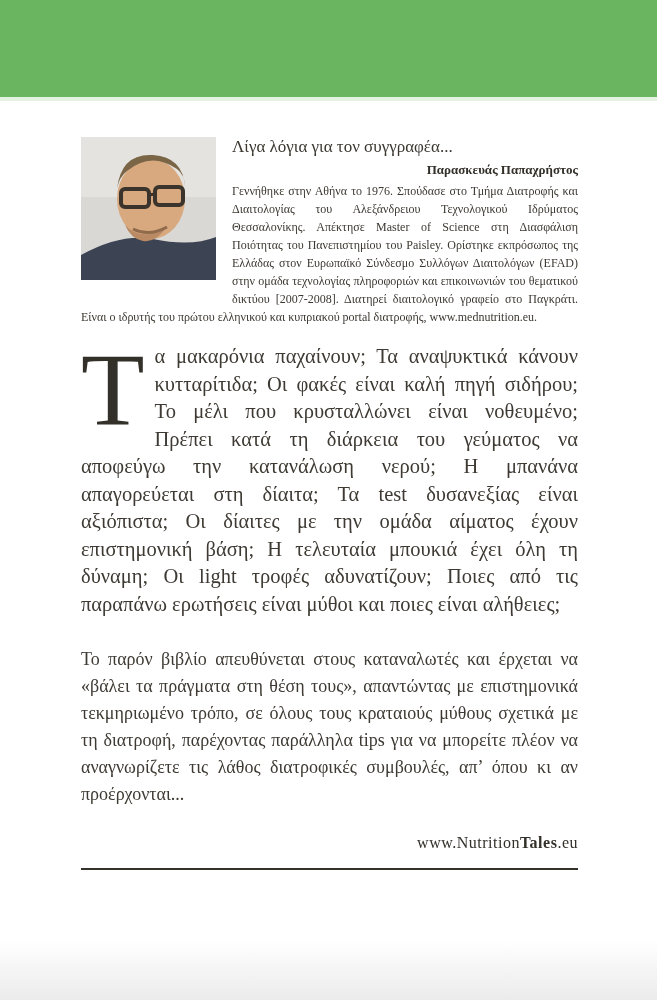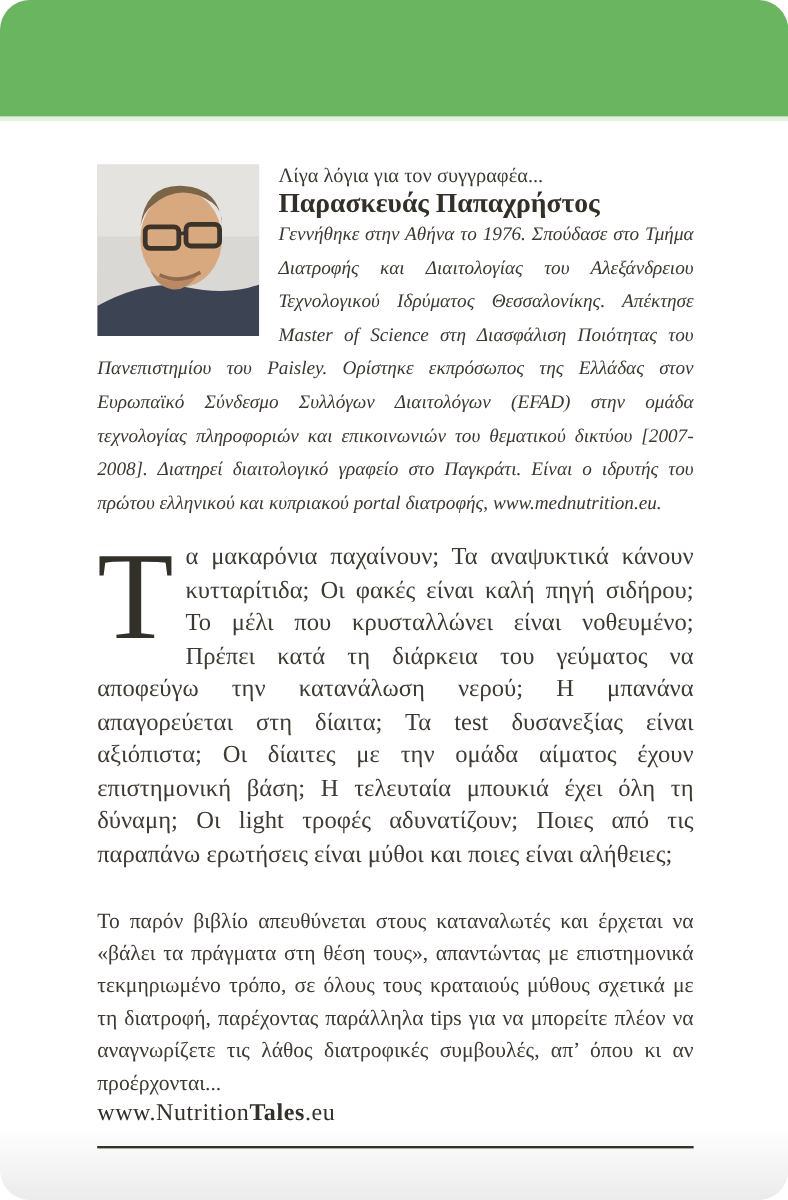--- a/index.html
+++ b/index.html
@@ -2,47 +2,46 @@
 <html><head>
 <meta charset="utf-8">
 <style>
   * { margin:0; padding:0; box-sizing:border-box; }
   html,body { background:#ffffff; }
   .page {
     position:relative; width:657px; height:1000px; overflow:hidden;
     background:linear-gradient(180deg,#ffffff 0,#ffffff 940px,#ebebeb 1000px);
     font-family:"Liberation Serif","DejaVu Serif",serif;
     color:#3c3831;
-    border-radius:25px;
   }
   .band { position:absolute; left:0; top:0; width:657px; height:97px; background:#6ab55f; }
   .band-glow { position:absolute; left:0; top:97px; width:657px; height:4px; background:rgba(106,181,95,0.18); }
 
   .content { position:absolute; left:81px; top:135px; width:497px; }
 
   
   .photo {
     float:left; width:135px; height:143px; margin:2px 16px 12px 0;
     background:linear-gradient(180deg,#e3e2de,#cfcec9);
     overflow:hidden;
   }
   .intro-line { font-size:17px; line-height:23px; color:#3c3831; }
-  .author-name { font-size:23px; line-height:24px; font-weight:bold; color:#332f29; }
-  .bio { font-size:16px; line-height:28px; text-align:justify; color:#3c3831;font-style:italic; }
+  .author-name { font-size:13px; line-height:24px; font-weight:bold; color:#332f29;text-align:right; }
+  .bio { font-size:12px; line-height:18px; text-align:justify; color:#3c3831; }
   .clear { clear:both; }
 
   
   .blurb1 { margin-top:17px; font-size:20.5px; line-height:27.5px; text-align:justify; color:#3e3a33; }
   .dropcap {
     float:left; font-size:104px; line-height:82px; padding:6px 10px 0 0;
     color:#332f29; font-family:"Liberation Serif",serif;
   }
   .blurb2 { margin-top:28px; font-size:18px; line-height:27px; text-align:justify; color:#3e3a33; }
 
-  .tales { text-align:left; font-size:20px; color:#332f29; letter-spacing:0.5px; }
+  .tales { margin-top:26px; text-align:right; font-size:16px; color:#332f29; letter-spacing:0.5px; }
   .tales b { font-weight:bold; }
 
   .rule { border:none; border-top:2.5px solid #35322c; margin-top:16px; }
 </style>
 </head>
 <body>
 
 <div class="page">
   <div class="band"></div>
   <div class="band-glow"></div>

